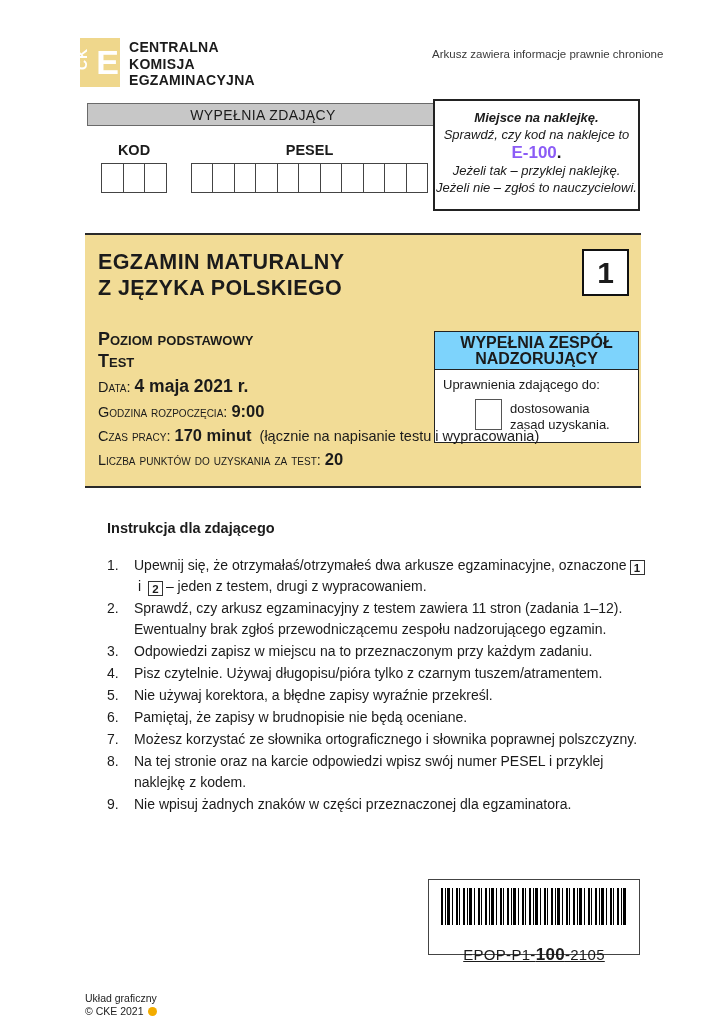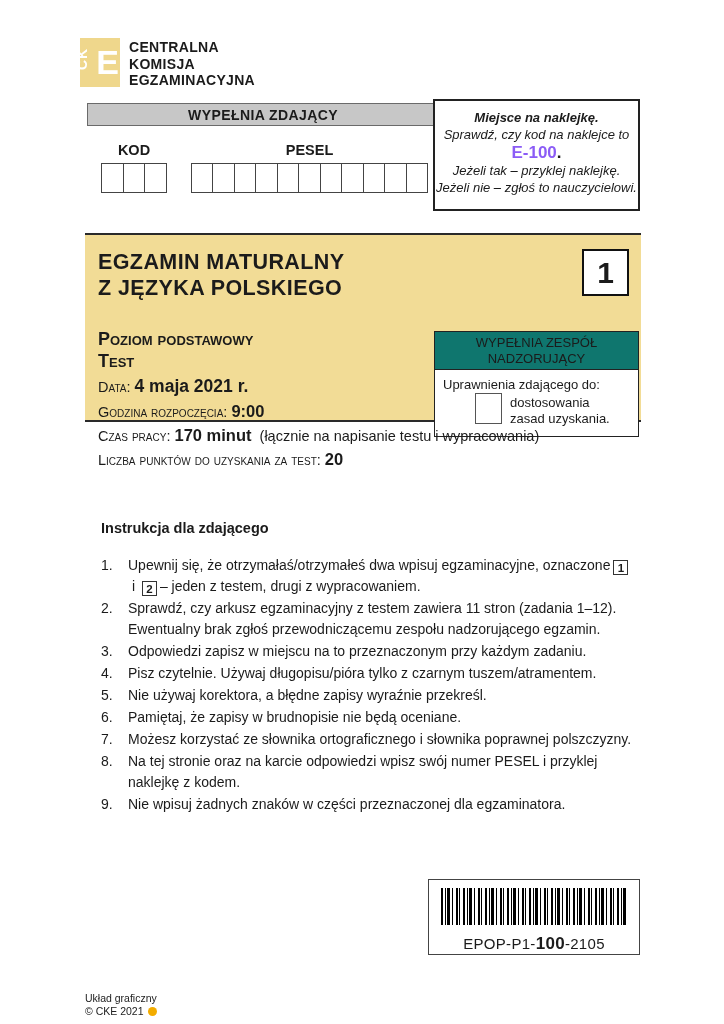--- a/index.html
+++ b/index.html
@@ -8,70 +8,70 @@
 
   
   .logo-wrap { position:absolute; left:80px; top:38px; display:flex; align-items:flex-start; }
   .logo-mark { position:relative; width:40px; height:49px; background:#efd78c; }
   .logo-ck { position:absolute; left:-9px; top:13px; transform:rotate(-90deg); font-size:14px; font-weight:bold; color:#ffffff; letter-spacing:1px; }
   .logo-e { position:absolute; right:1px; top:2px; font-size:34px; font-weight:bold; color:#ffffff; line-height:45px; font-family:"Liberation Sans",sans-serif; }
   .logo-text { margin-left:9px; font-size:14px; font-weight:bold; line-height:16.5px; letter-spacing:0.3px; padding-top:1px; }
   .notice { position:absolute; left:432px; top:47px; font-size:11.5px; line-height:14.5px; color:#3a3a3a; }
 
   
-  .gray-bar { position:absolute; left:87px; top:103px; width:352px; height:23px; background:#c7c7c7; border:1px solid #6a6a6a; display:flex; align-items:center; justify-content:center; font-size:14px; font-weight:bold; letter-spacing:0.4px; }
+  .gray-bar { position:absolute; left:87px; top:103px; width:352px; height:23px; background:#c7c7c7; border:1px solid #6a6a6a; display:flex; align-items:center; justify-content:center; font-size:14px; font-weight:normal; letter-spacing:0.4px; }
   .kod-label { position:absolute; left:101px; top:142px; width:66px; text-align:center; font-weight:bold; font-size:14.5px; }
   .pesel-label { position:absolute; left:191px; top:142px; width:237px; text-align:center; font-weight:bold; font-size:14.5px; }
   .cellrow { position:absolute; top:163px; height:30px; display:flex; border:1px solid #444; background:#fff; }
   .cellrow.kod { left:101px; width:66px; }
   .cellrow.pesel { left:191px; width:237px; }
   .cell { flex:1; border-right:1px solid #444; }
   .cell:last-child { border-right:none; }
 
   
   .sticker { position:absolute; left:433px; top:99px; width:207px; height:112px; border:2px solid #222; background:#fff; text-align:center; padding-top:9px; font-size:13px; line-height:16.5px; }
   .sticker .b-i { font-weight:bold; font-style:italic; }
   .sticker .i { font-style:italic; }
   .sticker .code-line { font-size:17px; line-height:20px; font-weight:bold; }
 
   
-  .panel { position:absolute; left:85px; top:233px; width:556px; height:189px; background:#f2dc96; border-top:2px solid #2a2a2a; border-bottom:2px solid #2a2a2a; }
+  .panel { position:absolute; left:85px; top:233px; width:556px; height:255px; background:#f2dc96; border-top:2px solid #2a2a2a; border-bottom:2px solid #2a2a2a; }
   .exam-title { position:absolute; left:13px; top:14px; font-size:21.5px; font-weight:bold; line-height:26px; letter-spacing:0.4px; }
   .sheet-no { position:absolute; left:497px; top:14px; width:47px; height:47px; background:#ffffff; border:2.5px solid #111; display:flex; align-items:center; justify-content:center; font-size:30px; font-weight:bold; }
   .level { position:absolute; left:13px; top:93px; font-variant:small-caps; font-weight:bold; font-size:18px; line-height:22px; }
   .meta { position:absolute; left:13px; top:141px; font-size:14.5px; }
   .meta .row { margin-bottom:5px; white-space:nowrap; }
   .sc { font-variant:small-caps; }
   .v-big { font-weight:bold; font-size:17.5px; }
   .v-med { font-weight:bold; font-size:16.5px; }
   .note { font-size:14.5px; }
 
   .sup-box { position:absolute; left:349px; top:96px; width:205px; background:#ffffff; border:1.5px solid #222; }
-  .sup-head { background:#0f766e; border-bottom:1.5px solid #222; text-align:center; font-weight:normal; font-size:13px; line-height:15.5px; padding:3px 0; }
+  .sup-head { background:#7dd3fc; border-bottom:1.5px solid #222; text-align:center; font-weight:bold; font-size:16px; line-height:15.5px; padding:3px 0; }
   .sup-body { padding:7px 8px 9px 8px; font-size:13px; line-height:16px; }
-  .sup-check-row { display:flex; margin-left:32px; }
+  .sup-check-row { display:flex; margin-top:6px; margin-left:32px; }
   .sup-checkbox { width:27px; height:31px; border:1px solid #555; background:#fff; flex:none; }
   .sup-check-label { margin-left:8px; padding-top:2px; }
 
   
-  .instr { position:absolute; left:101px; top:520px; width:545px; }
+  .instr { position:absolute; left:107px; top:520px; width:545px; }
   .instr-title { font-weight:bold; font-size:14.5px; margin-bottom:19px; }
   .li { display:flex; font-size:14px; line-height:21px; margin-bottom:1px; }
   .li .n { width:27px; flex:none; }
   .li .t { flex:1; }
   .numbox { display:inline-block; width:15px; height:15px; border:1.5px solid #333; font-size:11.5px; font-weight:bold; text-align:center; line-height:14px; vertical-align:-2px; margin:0 3px; background:#fff; }
 
   
   .barcode-box { position:absolute; left:428px; top:879px; width:212px; height:76px; border:1px solid #444; background:#fff; text-align:center; }
   .bars { margin:8px auto 0 auto; width:186px; height:37px;
     background:repeating-linear-gradient(90deg,
       #000 0 2px,#fff 2px 4px,#000 4px 5px,#fff 5px 6px,
       #000 6px 9px,#fff 9px 11px,#000 11px 12px,#fff 12px 15px,
       #000 15px 17px,#fff 17px 18px,#000 18px 19px,#fff 19px 22px); }
-  .barcode-text { font-size:15px; margin-top:9px; letter-spacing:0.3px; }
+  .barcode-text { font-size:15px; margin-top:20px; letter-spacing:0.3px;text-decoration:underline; }
   .barcode-text .big { font-weight:bold; font-size:17px; }
 
   
   .footer { position:absolute; left:85px; top:992px; font-size:10.5px; line-height:13px; color:#222; }
   .dot { display:inline-block; width:9px; height:9px; border-radius:50%; background:#f3ac00; margin-left:4px; vertical-align:-1px; }
 </style>
 </head>
 <body>
 
 <div class="page">
@@ -81,20 +81,21 @@
       <span class="logo-ck">CK</span>
       <span class="logo-e">E</span>
     </div>
     <div class="logo-text">
       <div>CENTRALNA</div>
       <div>KOMISJA</div>
       <div>EGZAMINACYJNA</div>
     </div>
   </div>
   <div class="notice">
+    <div>Arkusz zawiera informacje prawnie chronione</div>
   </div>
 
   <div class="gray-bar">WYPEŁNIA ZDAJĄCY</div>
   <div class="kod-label">KOD</div>
   <div class="pesel-label">PESEL</div>
   <div class="cellrow kod">
       <div class="cell"></div>
       <div class="cell"></div>
       <div class="cell"></div>
     </div>
@@ -154,21 +155,21 @@
       <div class="row"><span class="sc">Czas pracy:</span> <span class="v-med">170 minut</span>&nbsp; <span class="note">(łącznie na napisanie testu i wypracowania)</span></div>
       <div class="row"><span class="sc">Liczba punktów do uzyskania za test:</span> <span class="v-med">20</span></div>
     </div>
   </div>
 
   <div class="instr">
     <div class="instr-title">Instrukcja dla zdającego</div>
 
     <div class="li">
       <span class="n">1.</span>
-      <span class="t"><span>Upewnij się, że otrzymałaś/otrzymałeś dwa wpisuj egzaminacyjne, oznaczone</span><span class="numbox">1</span><span style="white-space: pre;"> i </span><span class="numbox">2</span><span>– jeden z testem, drugi z wypracowaniem.</span></span>
+      <span class="t"><span>Upewnij się, że otrzymałaś/otrzymałeś dwa arkusze egzaminacyjne, oznaczone</span><span class="numbox">1</span><span style="white-space: pre;"> i </span><span class="numbox">2</span><span>– jeden z testem, drugi z wypracowaniem.</span></span>
     </div>
     <div class="li">
         <span class="n">2.</span>
         <span class="t">Sprawdź, czy arkusz egzaminacyjny z testem zawiera 11 stron (zadania 1–12). Ewentualny brak zgłoś przewodniczącemu zespołu nadzorującego egzamin.</span>
       </div>
     <div class="li">
         <span class="n">3.</span>
         <span class="t">Odpowiedzi zapisz w miejscu na to przeznaczonym przy każdym zadaniu.</span>
       </div>
     <div class="li">

